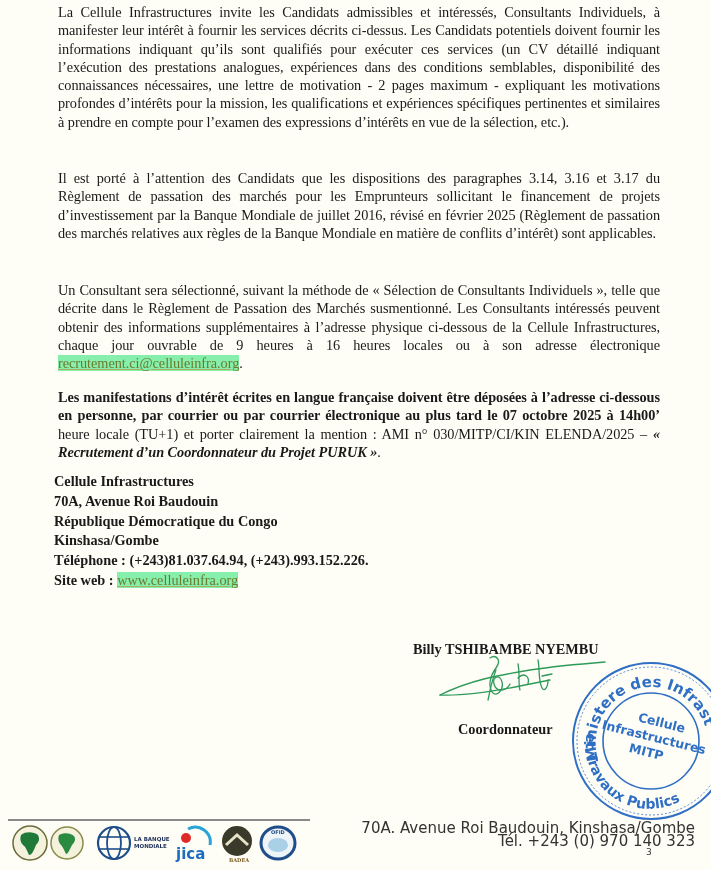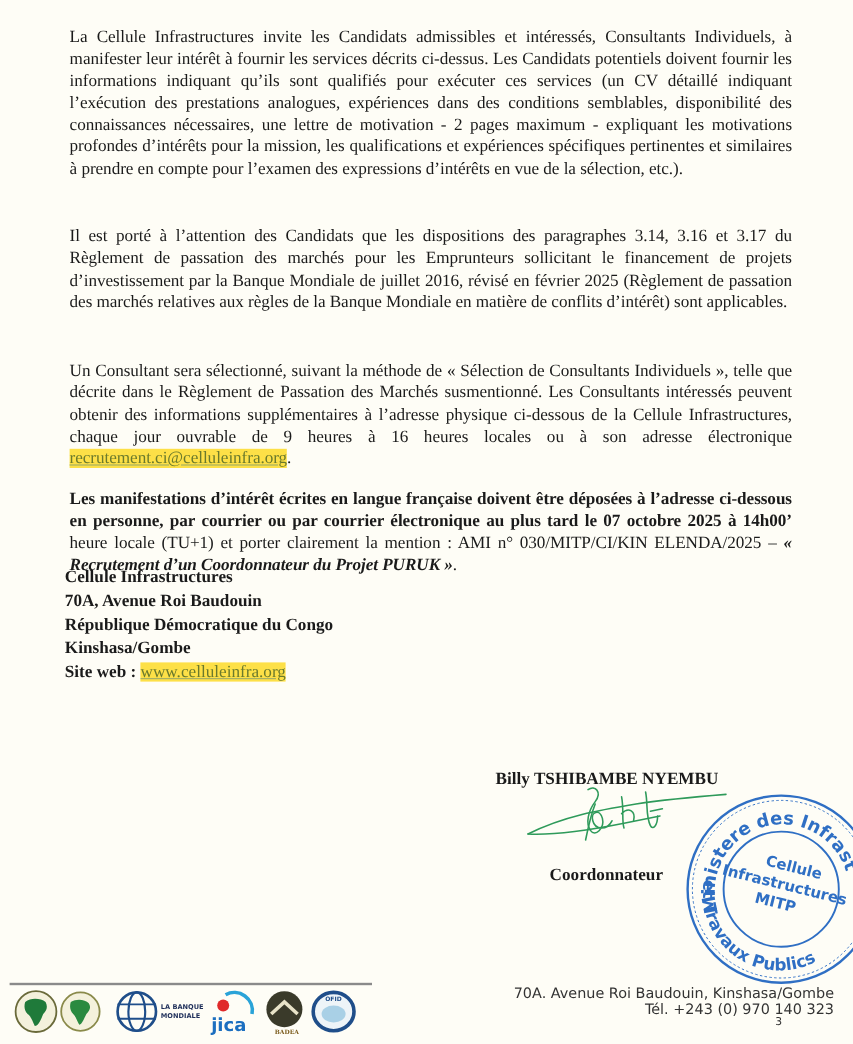--- a/index.html
+++ b/index.html
@@ -20,28 +20,27 @@
       height: 870px;
     }
     .para {
       position: absolute;
       left: 58px;
       width: 602px;
       font-size: 14.3px;
       line-height: 18.3px;
       text-align: justify;
       letter-spacing: -0.05px;
-      margin-top: 19px;
     }
     .para em { font-style: italic; }
     .link {
       color: #6b7a2c;
       text-decoration: underline;
       text-decoration-color: #a6b063;
-      background: #fde047;
+      background: #86efac;
     }
     #p1 { top: 3px; }
     #p2 { top: 169px; }
     #p3 { top: 281px; }
     #p4 { top: 388px; }
 
     .address-block {
       position: absolute;
       left: 54px;
       top: 472px;
@@ -98,21 +97,21 @@
       top: 823px;
       width: 300px;
       height: 40px;
     }
     .footer-text {
       position: absolute;
       right: 16px;
       top: 822px;
       text-align: right;
       font-family: "DejaVu Sans", "Liberation Sans", sans-serif;
-      font-size: 12px;
+      font-size: 15px;
       line-height: 12.8px;
       color: #333;
     }
     .page-number {
       position: absolute;
       left: 646px;
       top: 847px;
       font-family: "DejaVu Sans", sans-serif;
       font-size: 9px;
       color: #333;
@@ -129,20 +128,21 @@
 
   <p class="para" id="p3"><span>Un Consultant sera sélectionné, suivant la méthode de « Sélection de Consultants Individuels », telle que décrite dans le Règlement de Passation des Marchés susmentionné. Les Consultants intéressés peuvent obtenir des informations supplémentaires à l’adresse physique ci-dessous de la Cellule Infrastructures, chaque jour ouvrable de 9 heures à 16 heures locales ou à son adresse électronique </span><a class="link">recrutement.ci@celluleinfra.org</a><span>.</span></p>
 
   <p class="para" id="p4"><b>Les manifestations d’intérêt écrites en langue française doivent être déposées à l’adresse ci-dessous en personne, par courrier ou par courrier électronique au plus tard le 07 octobre 2025 à 14h00’</b><span> heure locale (TU+1) et porter clairement la mention : AMI n° 030/MITP/CI/KIN ELENDA/2025 – </span><b><em>« Recrutement d’un Coordonnateur du Projet PURUK »</em></b><span>.</span></p>
 
   <div class="address-block">
     <div class="row">Cellule Infrastructures</div>
     <div class="row">70A, Avenue Roi Baudouin</div>
     <div class="row">République Démocratique du Congo</div>
     <div class="row">Kinshasa/Gombe</div>
+    <div class="row"><span>Téléphone : </span><span>(+243)81.037.64.94, (+243).993.152.226.</span></div>
     <div class="row"><span>Site web : </span><a class="link">www.celluleinfra.org</a></div>
   </div>
 
   <div class="signatory-name">Billy TSHIBAMBE NYEMBU</div>
 
   <svg class="signature" viewBox="0 0 180 55">
     <g fill="none" stroke="#2e9a5a" stroke-width="1.3" stroke-linecap="round">
       <path d="M10 45 C 40 30, 70 25, 100 20 C 120 17, 150 14, 175 12"></path>
       <path d="M10 45 C 30 46, 60 42, 90 36 C 100 34, 110 32, 120 30"></path>
       <path d="M60 8 C 66 4, 72 10, 66 18 C 60 26, 58 36, 62 42 C 66 48, 74 40, 72 32 C 70 24, 62 26, 64 34 C 66 42, 76 42, 80 34"></path>

